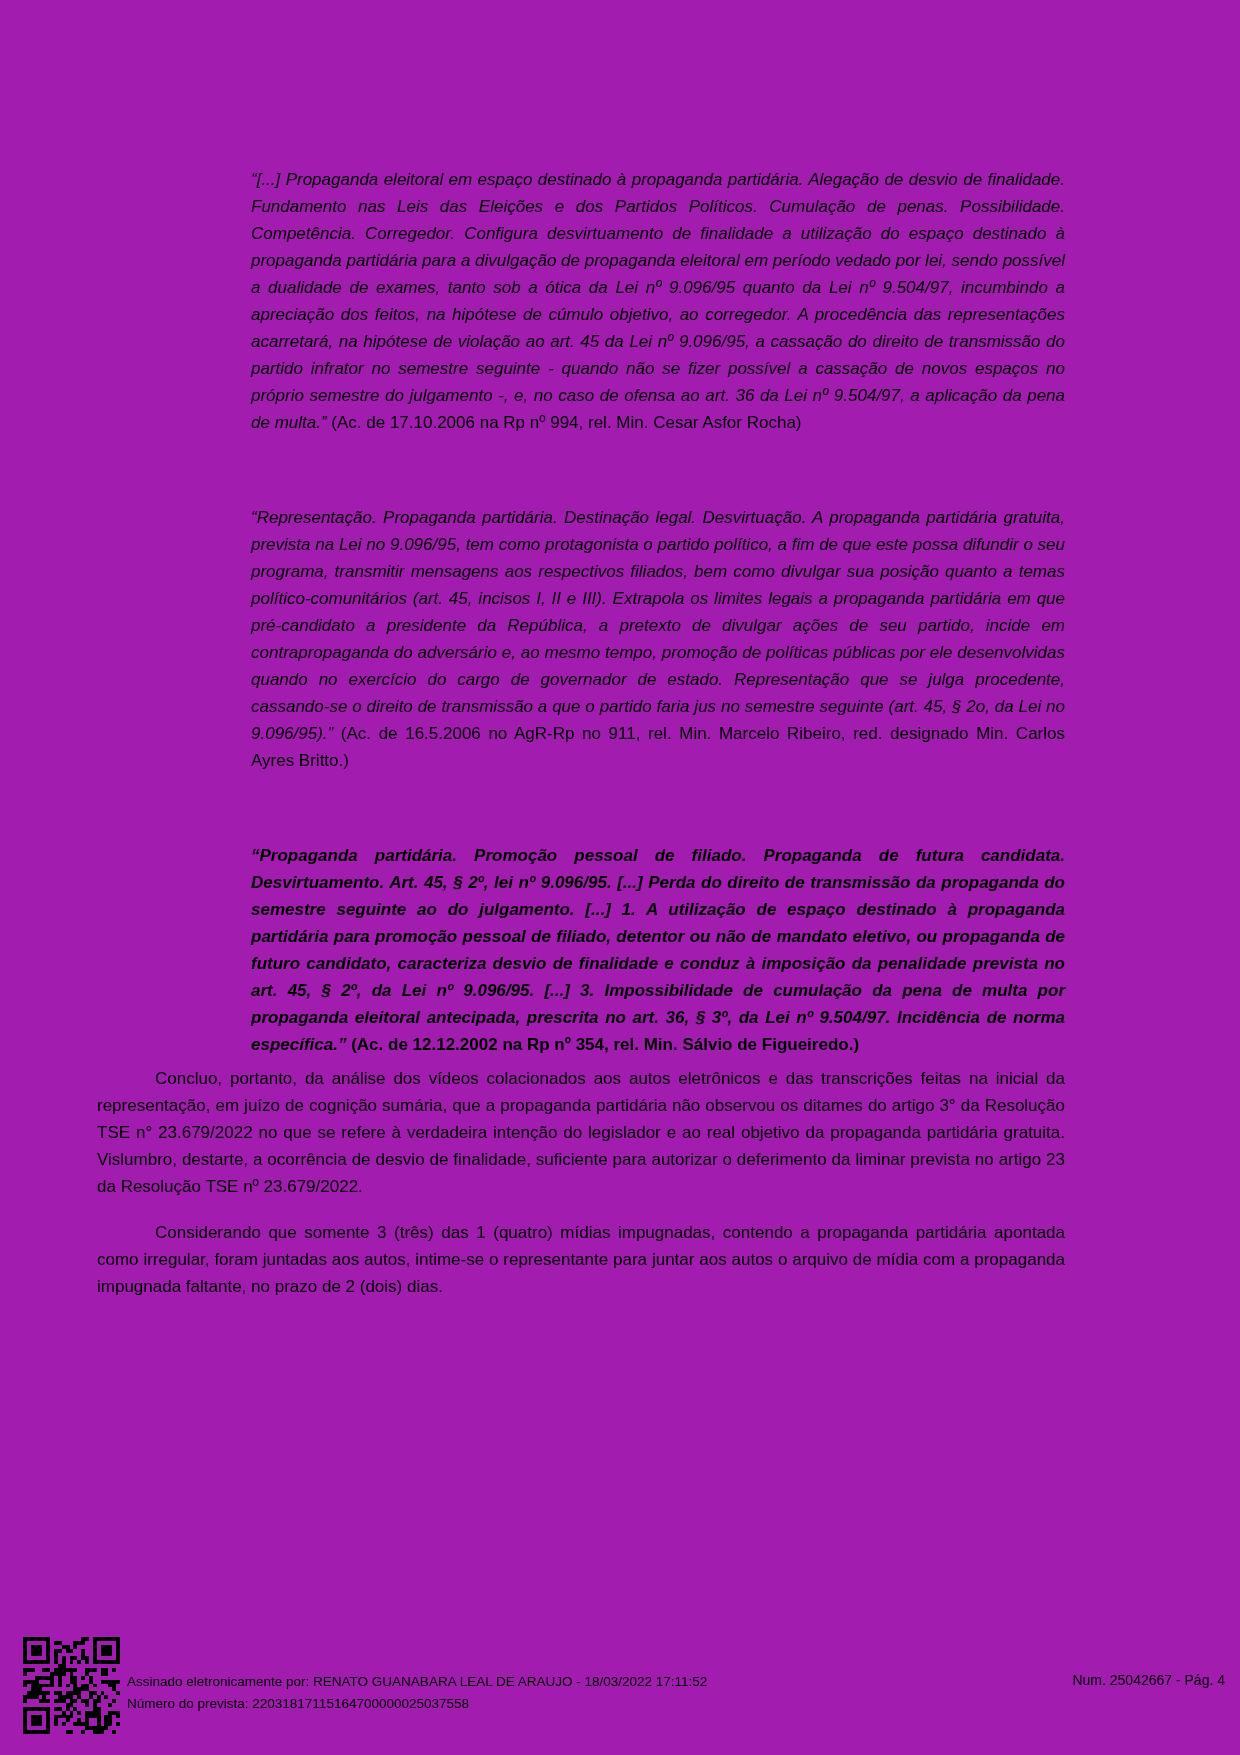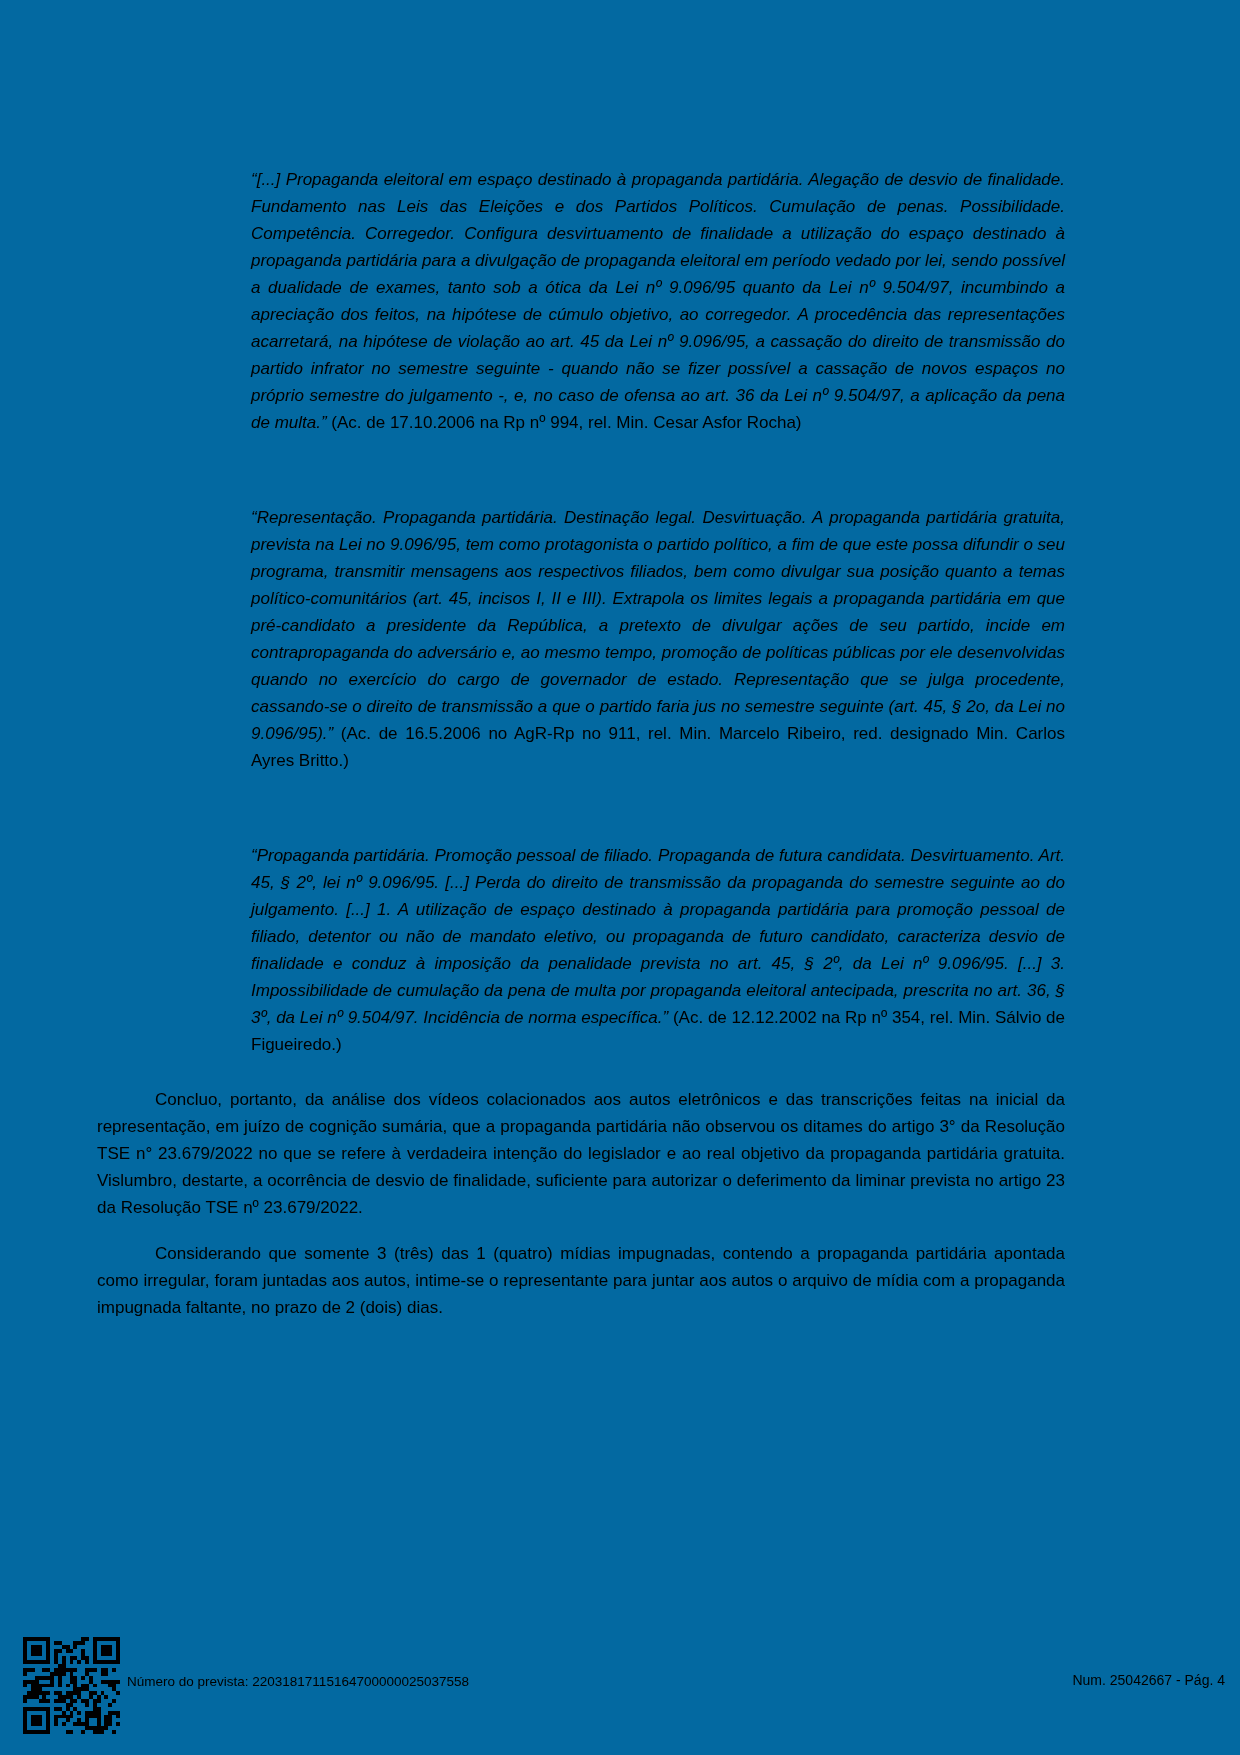--- a/index.html
+++ b/index.html
@@ -1,36 +1,36 @@
 <!DOCTYPE html>
 <html lang="pt"><head>
 <meta charset="utf-8">
 <style>
   html,body{margin:0;padding:0;background:#e8e8e8;}
   .page{
     position:relative;
     width:1240px;height:1755px;
-    background:#0369a1;
+    background:#a21caf;
     margin:0 auto;
     overflow:hidden;
     font-family:"Liberation Sans", sans-serif;
     color:#000;
   }
   .content{
     position:absolute;
     left:97px;top:166px;width:968px;
     font-size:17px;line-height:27px;
     text-align:justify;
   }
   blockquote.quote{
     margin:0 0 68px 154px;
     padding:0;
     text-align:justify;
   }
-  blockquote.quote:last-of-type{margin-bottom:28px;}
+  blockquote.quote:last-of-type{margin-bottom:7px;font-weight:bold;}
   blockquote.quote em{font-style:italic;}
   blockquote.quote .cite{font-style:normal;}
   p.body-par{
     margin:0 0 19px 0;
     text-indent:58px;
   }
   p.body-par .b{font-weight:bold;}
   .footer{
     position:absolute;left:0;top:1630px;width:1240px;height:125px;
   }
@@ -378,20 +378,21 @@
           <rect x="12" y="24" width="1" height="1"></rect>
           <rect x="15" y="24" width="1" height="1"></rect>
           <rect x="18" y="24" width="1" height="1"></rect>
           <rect x="19" y="24" width="1" height="1"></rect>
           <rect x="20" y="24" width="1" height="1"></rect>
           <rect x="23" y="24" width="1" height="1"></rect>
         </svg>
     </div>
 
     <div class="sig-block">
+      <div>Assinado eletronicamente por: RENATO GUANABARA LEAL DE ARAUJO - 18/03/2022 17:11:52</div>
       <div>Número do prevista: 22031817115164700000025037558</div>
     </div>
 
     <div class="page-num">Num. 25042667 - Pág. 4</div>
 
   </div>
 
 </div>
 
 </body></html>

